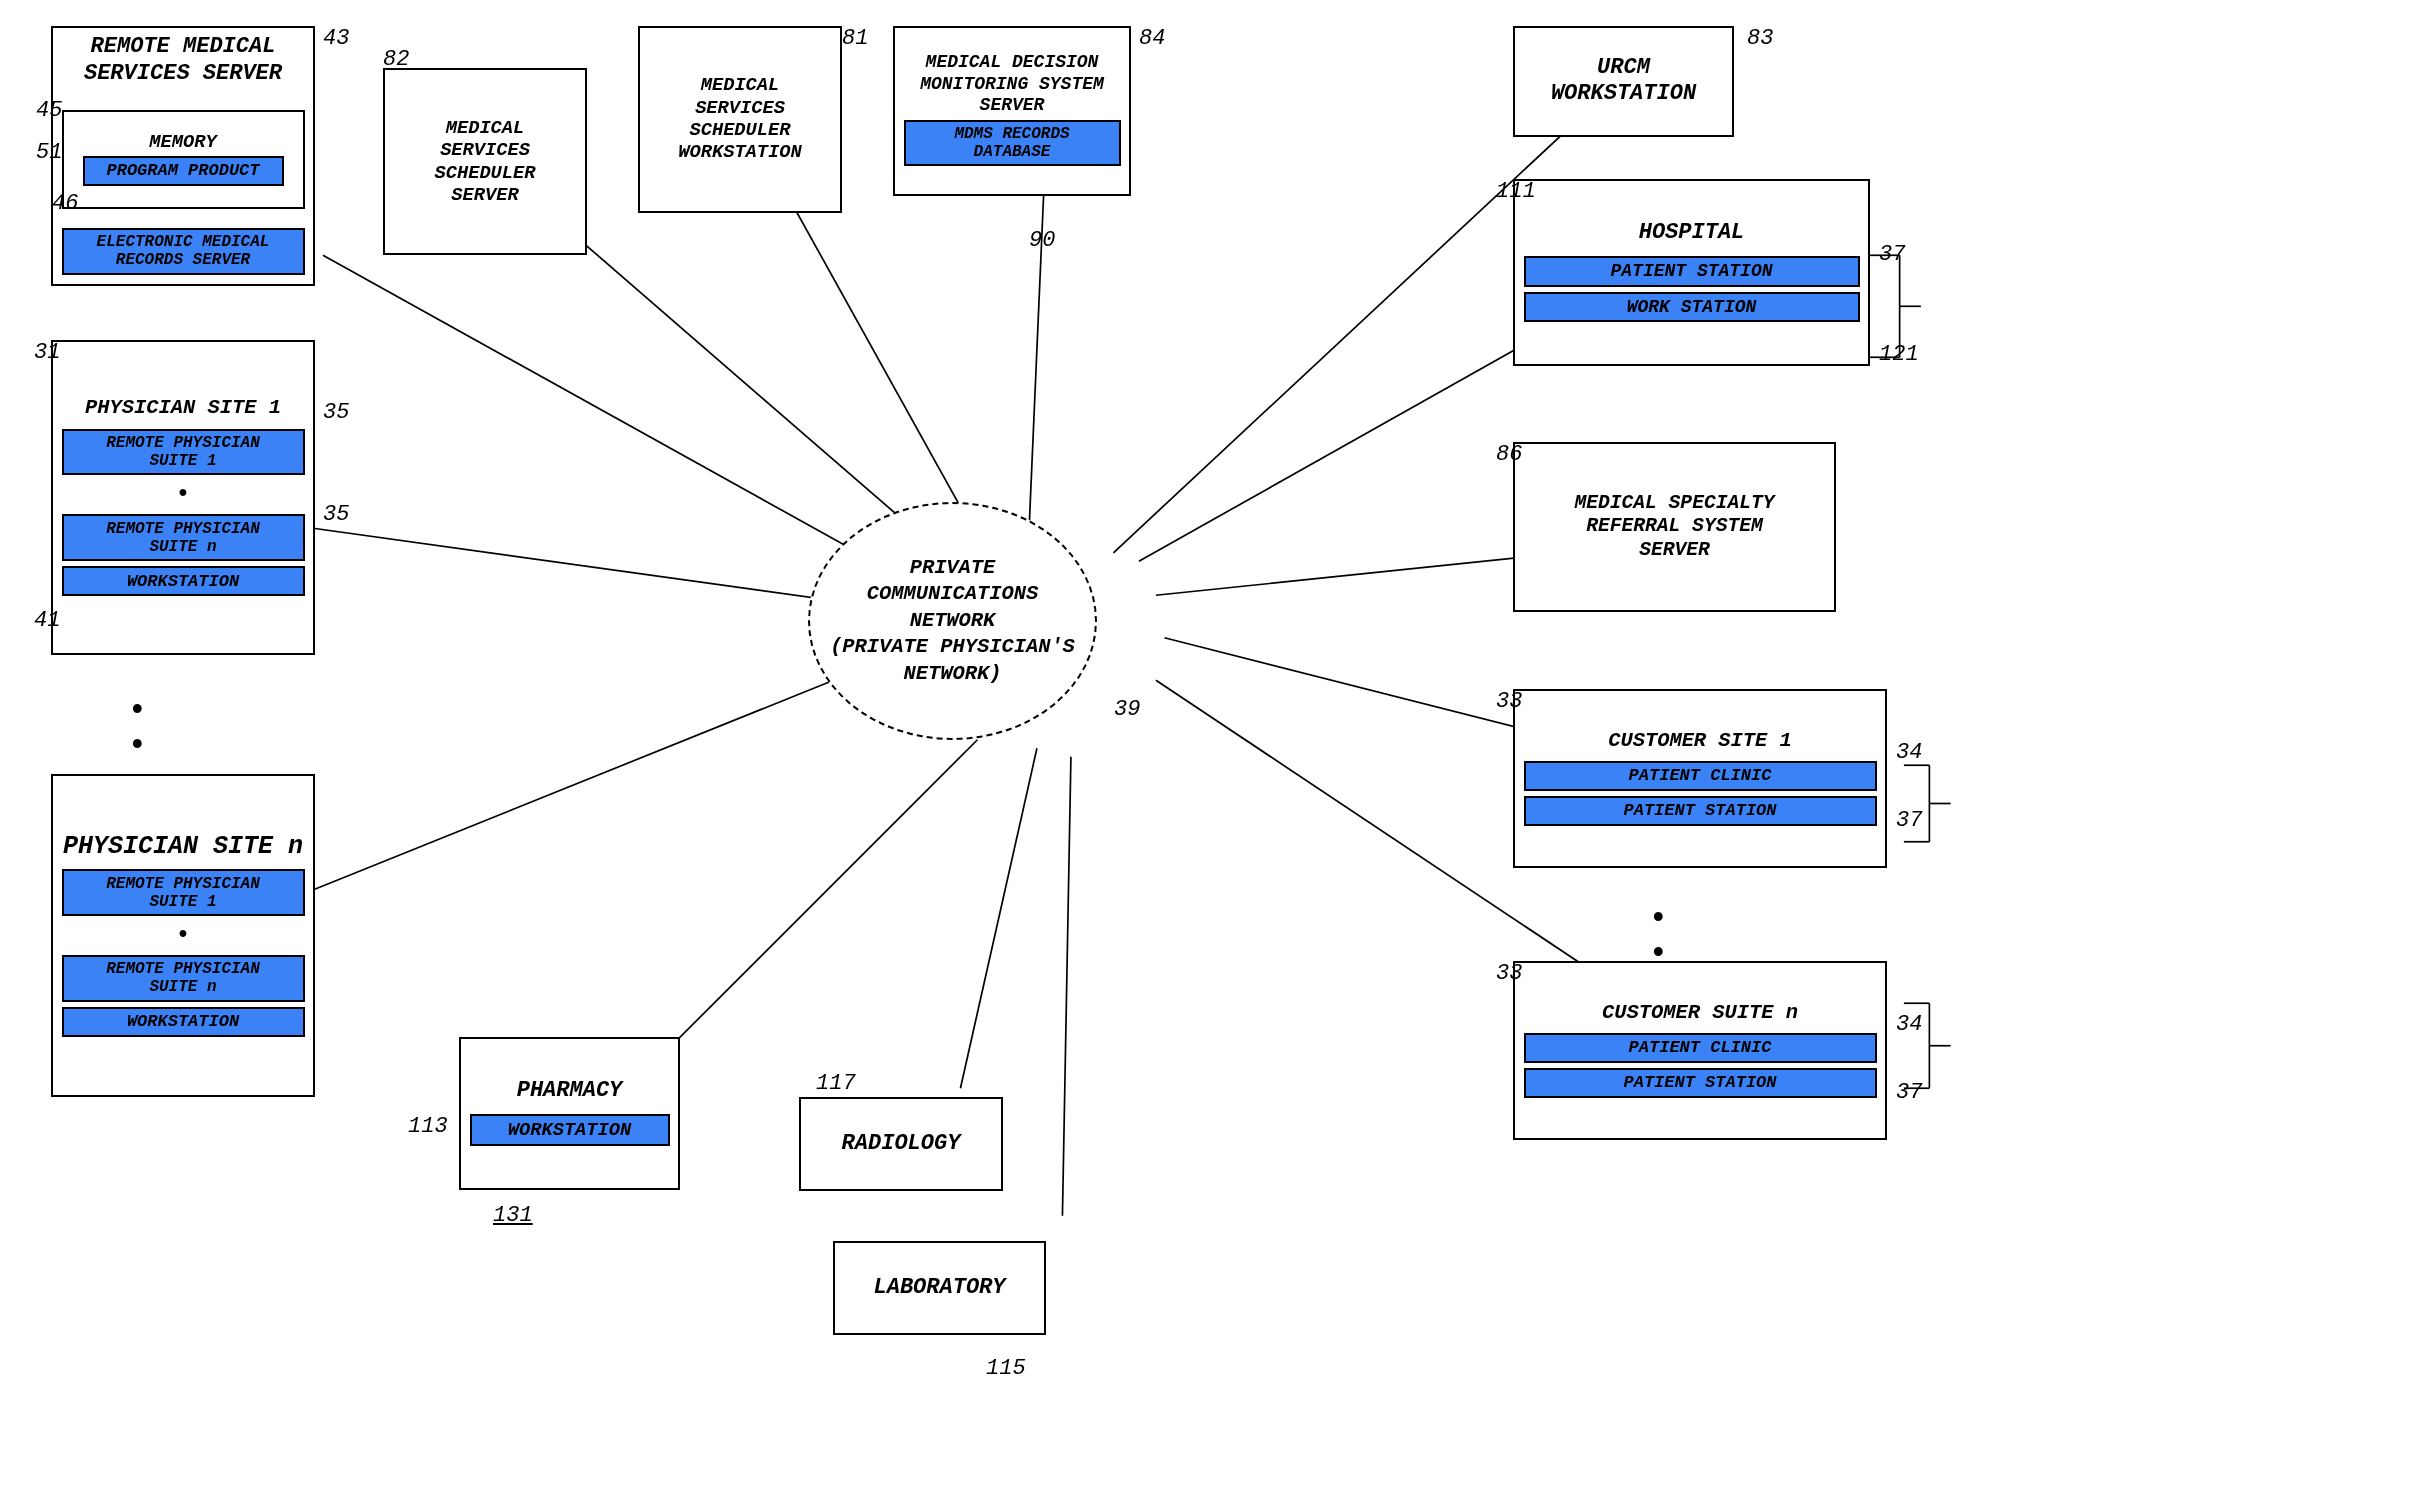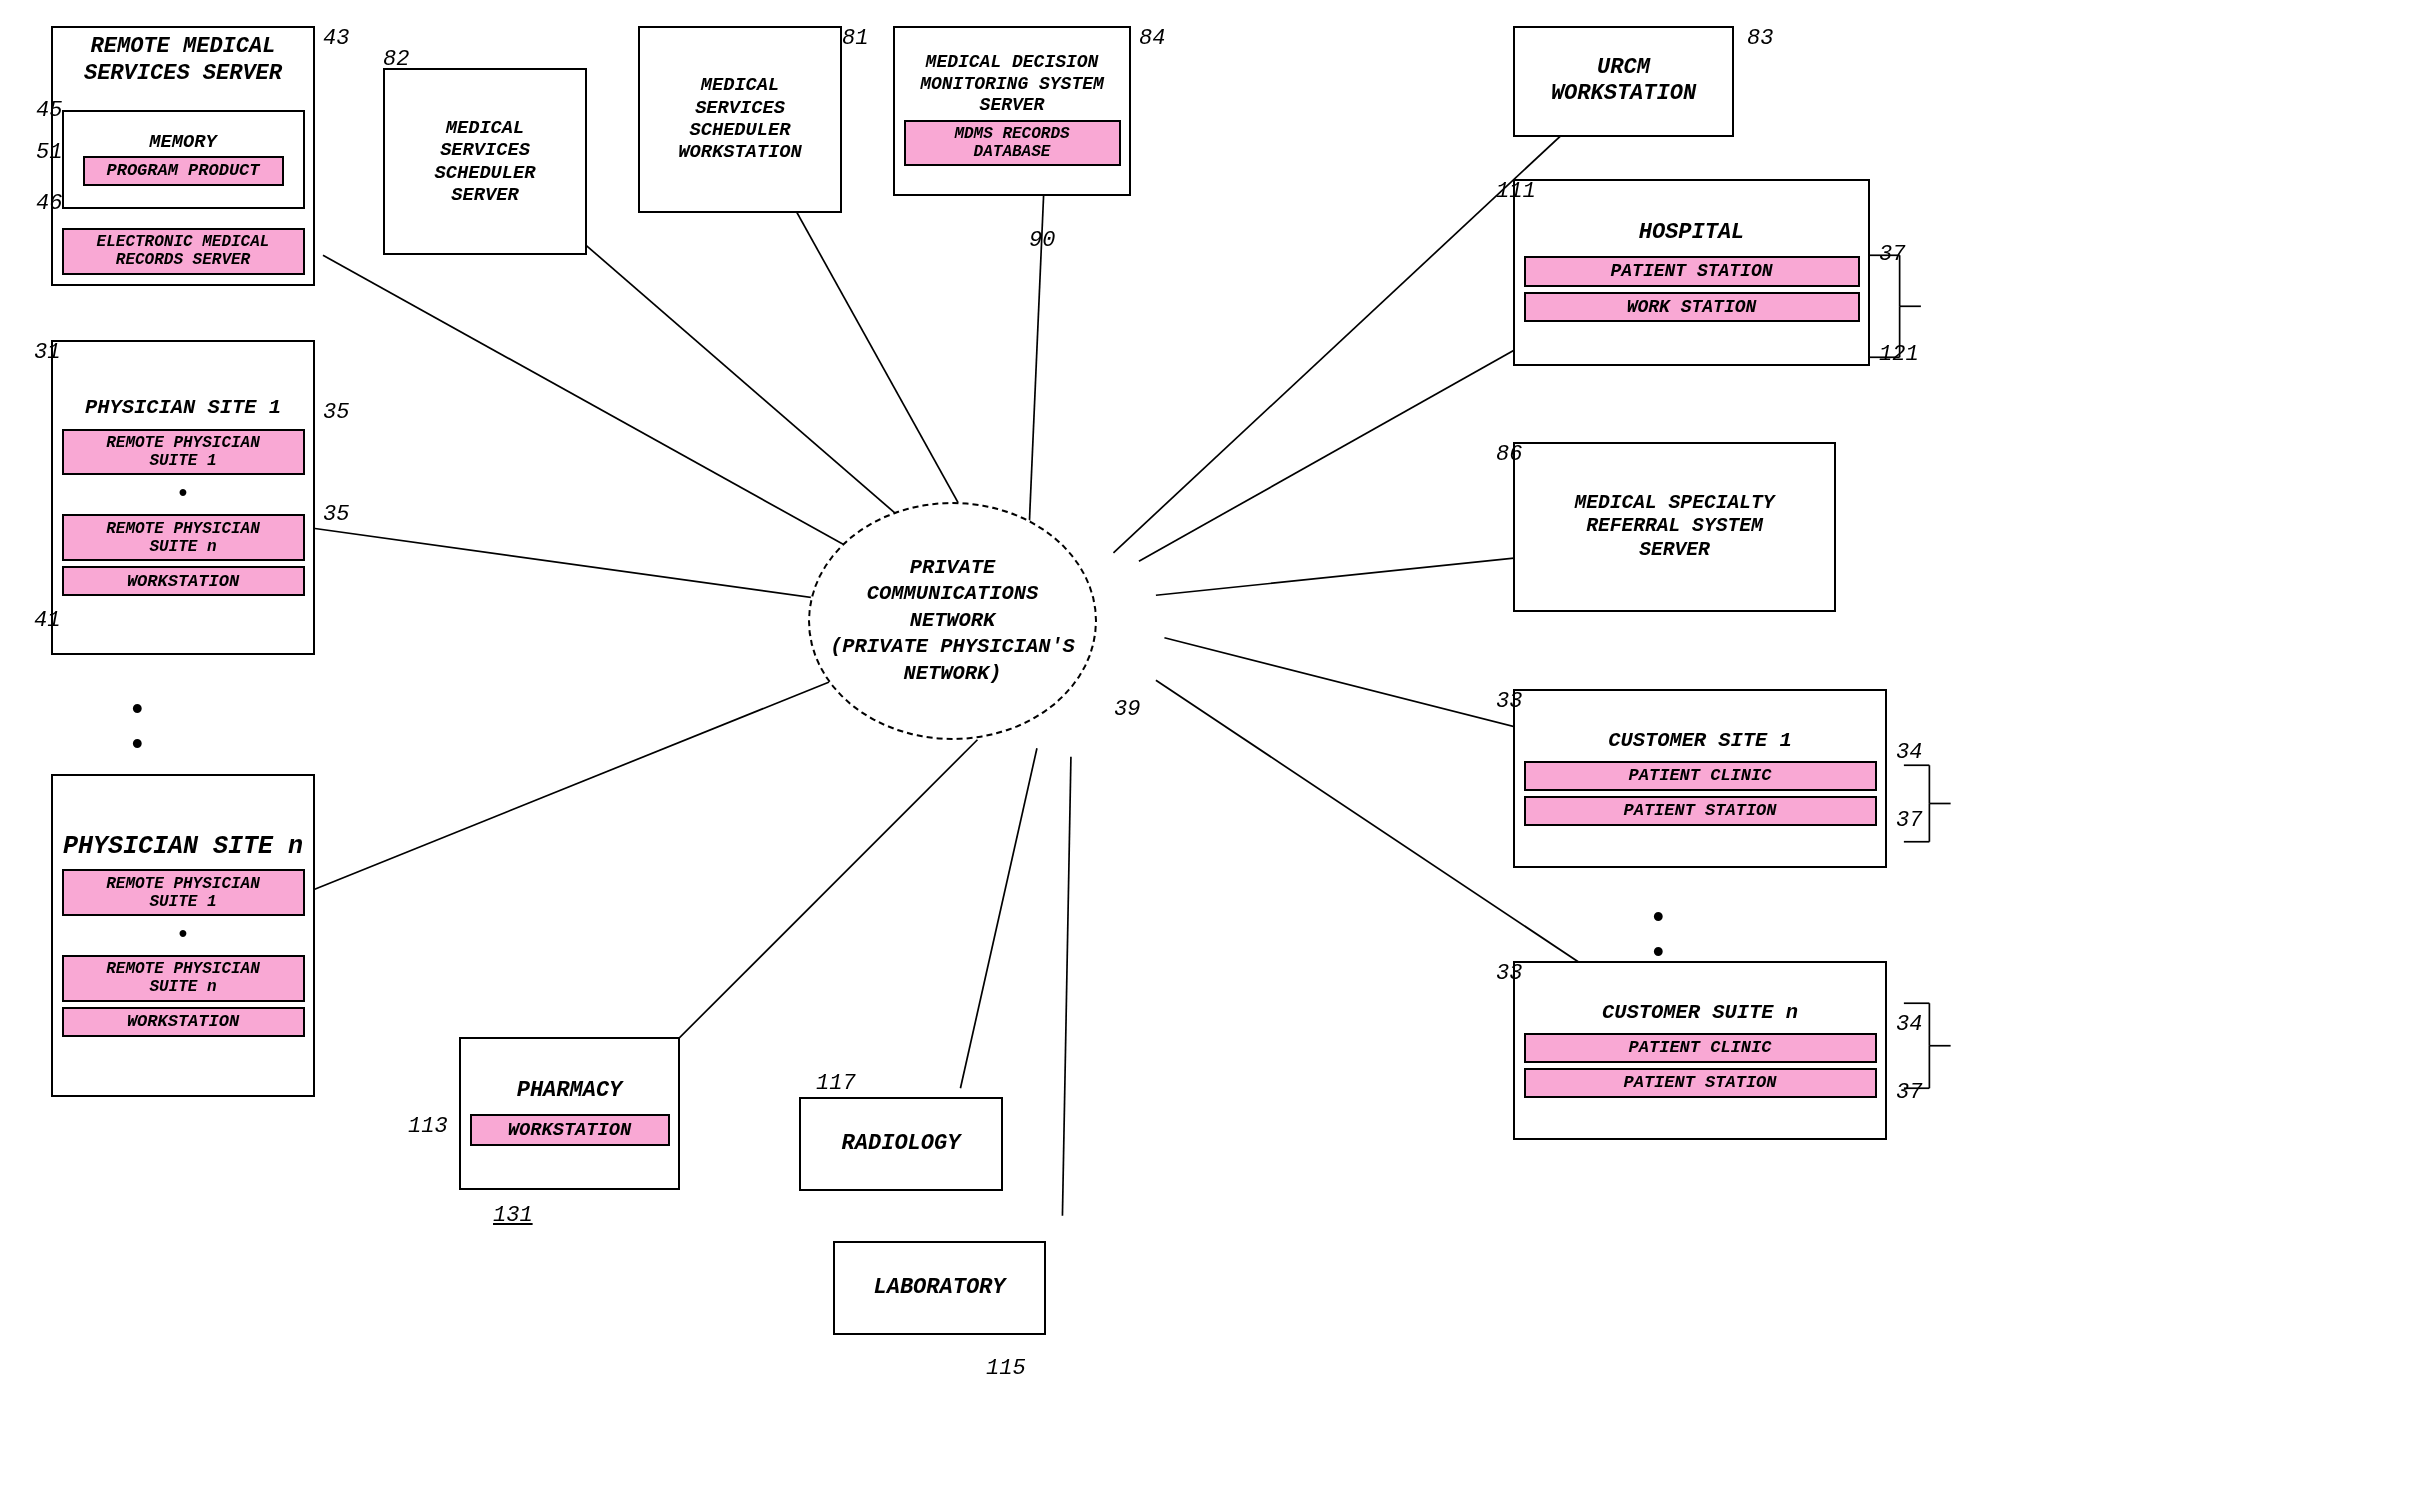--- a/index.html
+++ b/index.html
@@ -33,21 +33,21 @@
       font-style: italic;
       text-align: center;
       display: flex;
       flex-direction: column;
       align-items: center;
       justify-content: center;
       padding: 6.8px 8.5px;
     }
     .node-inner {
       border: 2.1px solid #000;
-      background: #f9a8d4;
+      background: #3b82f6;
       font-family: 'Courier New', Courier, monospace;
       font-weight: bold;
       text-align: center;
       padding: 3.4px 6.8px;
       font-style: italic;
       width: 100%;
       margin: 2.6px 0;
       font-size: 17px;
     }
     .node-label {
@@ -150,21 +150,21 @@
 
     <div style="border:2.1px solid #000; width:100%; padding:19px; margin:16px 0;">
       <div class="node-label" style="font-size:18.7px;">MEMORY</div>
       <div class="node-inner">PROGRAM PRODUCT</div>
     </div>
     <div class="node-inner" style="font-size:16px;">ELECTRONIC MEDICAL<br>RECORDS SERVER</div>
   </div>
   <span class="ref-num" style="left:323px; top:25.5px;">43</span>
   <span class="ref-num" style="left:36px; top:98px;">45</span>
   <span class="ref-num" style="left:36px; top:140px;">51</span>
-  <span class="ref-num" style="left:36px; top:191px;font-family:Liberation Mono, monospace;">46</span>
+  <span class="ref-num" style="left:52px; top:191px;font-family:Liberation Mono, monospace;">46</span>
 
   <div class="node" style="left:383px; top:68px; width:204px; height:187px;">
     <div class="node-label" style="font-size:18.7px;">MEDICAL<br>SERVICES<br>SCHEDULER<br>SERVER</div>
   </div>
   <span class="ref-num" style="left:383px; top:47px;">82</span>
 
   <div class="node" style="left:638px; top:25.5px; width:204px; height:187px;">
     <div class="node-label" style="font-size:18.7px;">MEDICAL<br>SERVICES<br>SCHEDULER<br>WORKSTATION</div>
   </div>
   <span class="ref-num" style="left:842px; top:25.5px;">81</span>

